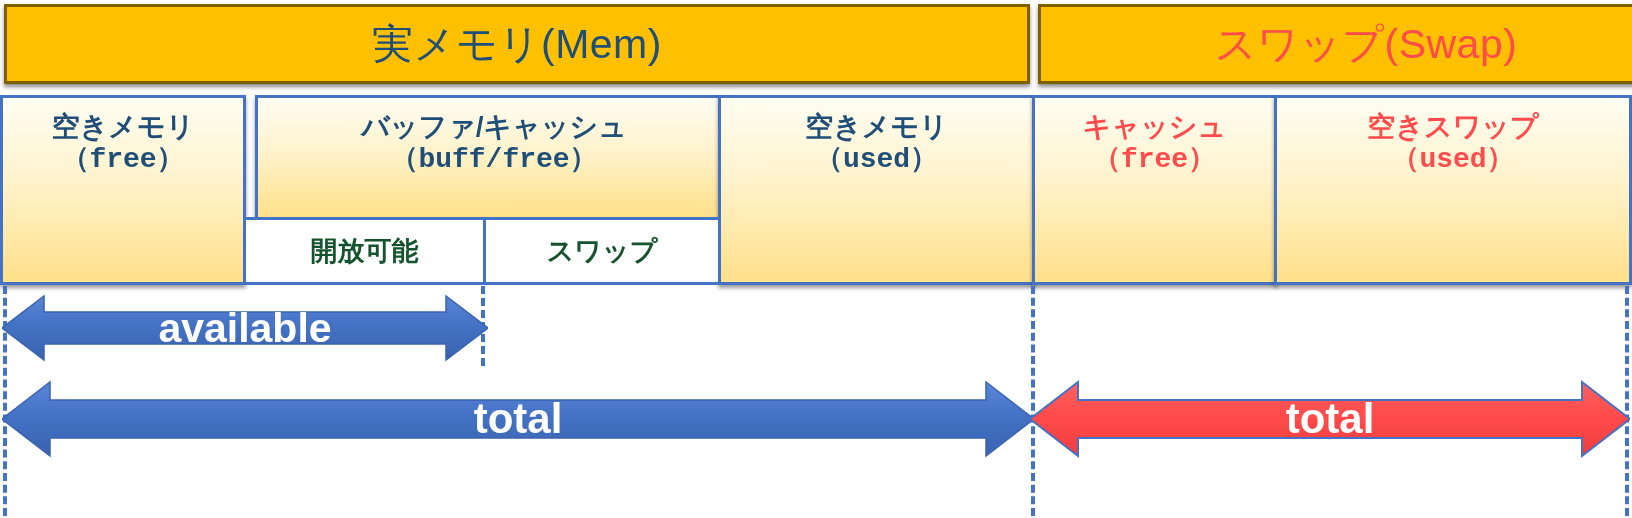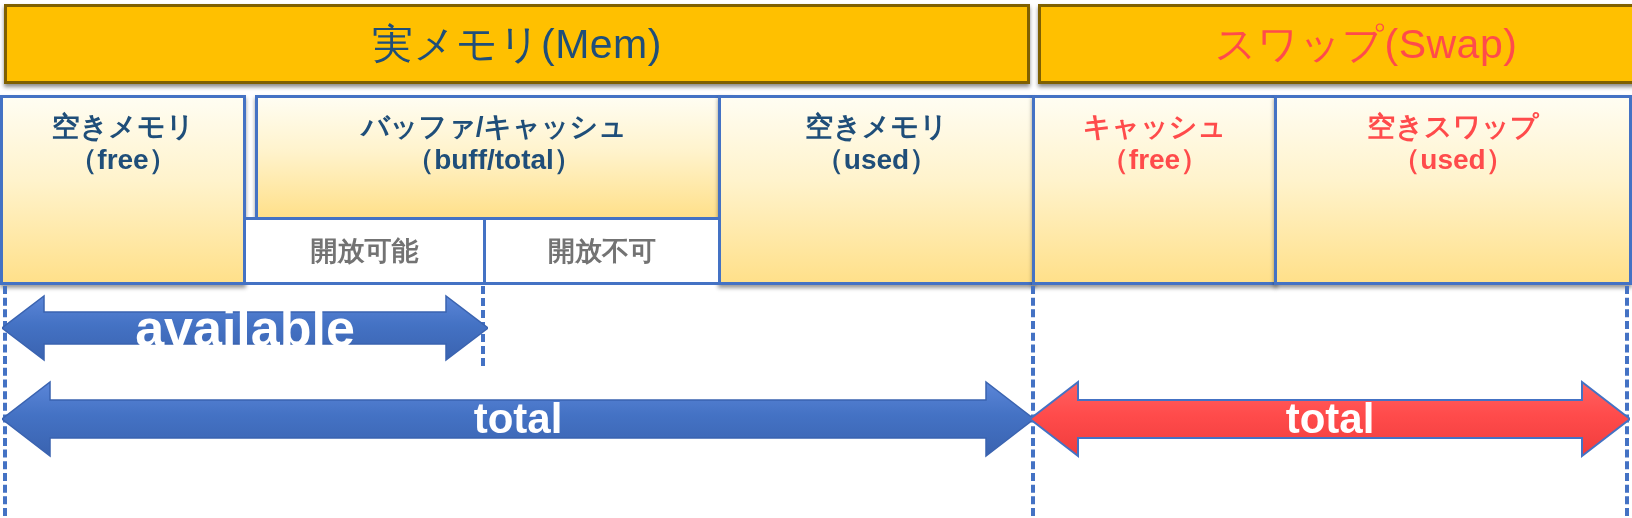--- a/index.html
+++ b/index.html
@@ -63,21 +63,21 @@
     position: absolute;
     top: 12px;
     left: 0;
     right: 0;
     text-align: center;
     font-size: 28px;
     font-weight: bold;
     line-height: 1.18;
     white-space: nowrap;
   }
-  .cell-text .l2 { display: block; }
+  .cell-text .l2 { display: block; font-family: Liberation Mono, monospace; }
 
   .c-free     { left: 0px;    width: 246px; }
   .c-buff     { left: 255px;  width: 478px; height: 125px; }
   .c-used     { left: 718px;  width: 317px; }
   .c-swapfree { left: 1032px; width: 245px; }
   .c-swapused { left: 1274px; width: 358px; }
 
   
   .subcell {
     position: absolute;
@@ -88,21 +88,21 @@
     background: #FFFFFF;
     display: flex;
     align-items: center;
     justify-content: center;
   }
   .sc-ok { left: 243px;  width: 243px; }
   .sc-ng { left: 483px;  width: 238px; }
   .subcell span {
     font-size: 27px;
     font-weight: bold;
-    color: #737373;
+    color: #14532d;
     white-space: nowrap;
   }
 
   
   .guide {
     position: absolute;
     width: 0;
     border-left: 4px dashed #4472C4;
   }
   .g-left  { left: 3px;    top: 286px; height: 230px; }
@@ -123,21 +123,21 @@
     font-size: 40px;
     font-weight: bold;
     color: #FFFFFF;
     letter-spacing: 0px;
     z-index: 2;
     white-space: nowrap;
   }
   .a-available { left: 2px;    top: 288px; width: 486px; height: 80px; }
   .a-total-mem { left: 2px;    top: 373px; width: 1032px; height: 92px; }
   .a-total-swp { left: 1030px; top: 373px; width: 600px;  height: 92px; }
-  .a-available .arrow-label { font-size: 52px; }
+  .a-available .arrow-label { font-size: 41px; }
   .a-total-mem .arrow-label { font-size: 42px; margin-left: 0px; }
   .a-total-swp .arrow-label { font-size: 42px; }
 </style>
 </head>
 <body>
 
 <div id="canvas">
 
   <div class="hdr hdr-mem">
     <span class="hdr-label navy">実メモリ(Mem)</span>
@@ -151,21 +151,21 @@
     <div class="cell c-free">
       <div class="cell-text navy">
         <span>空きメモリ</span>
         <span class="l2">（free）</span>
       </div>
     </div>
 
     <div class="cell c-buff">
       <div class="cell-text navy">
         <span>バッファ/キャッシュ</span>
-        <span class="l2">（buff/total）</span>
+        <span class="l2">（buff/free）</span>
       </div>
     </div>
 
     <div class="cell c-used">
       <div class="cell-text navy">
         <span>空きメモリ</span>
         <span class="l2">（used）</span>
       </div>
     </div>
 
@@ -180,21 +180,21 @@
       <div class="cell-text red">
         <span>空きスワップ</span>
         <span class="l2">（used）</span>
       </div>
     </div>
 
     <div class="subcell sc-ok">
       <span>開放可能</span>
     </div>
     <div class="subcell sc-ng">
-      <span>開放不可</span>
+      <span>スワップ</span>
     </div>
   </div>
 
   <div class="guide g-left"></div>
   <div class="guide g-avail"></div>
   <div class="guide g-mid"></div>
   <div class="guide g-right"></div>
 
   <div class="arrow a-available">
     <svg viewBox="0 0 486 80" preserveAspectRatio="none">

